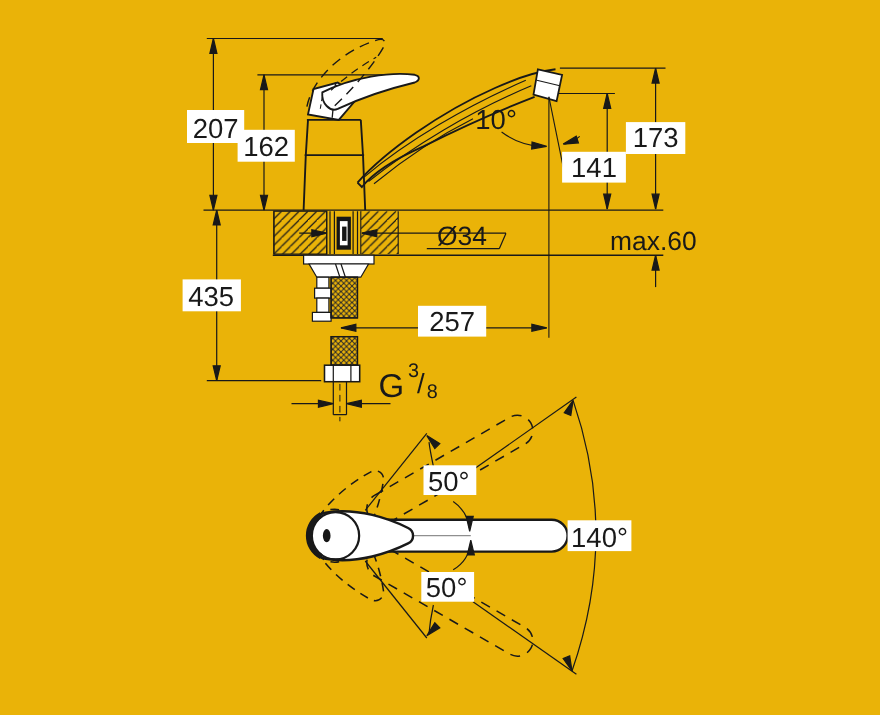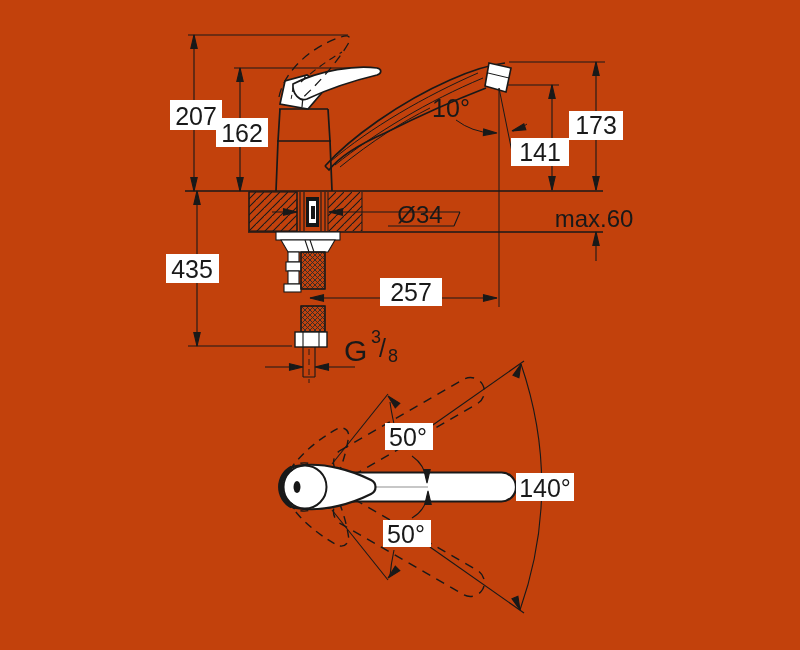--- a/index.html
+++ b/index.html
@@ -1,16 +1,16 @@
 <!DOCTYPE html>
 <html><head>
 <meta charset="utf-8">
 <style>
   html,body{margin:0;padding:0;background:#ffffff;}
-  .stage{position:relative;width:800px;height:650px;background:#c2410c;overflow:hidden;
+  .stage{position:relative;width:800px;height:650px;background:#eab308;overflow:hidden;
          font-family:"Liberation Sans", sans-serif;}
   svg text{font-family:"Liberation Sans", sans-serif;fill:#191919;}
   .dimtxt{font-size:25px;}
   .dimtxt-sm{font-size:24px;}
   .thread-g{font-size:30px;}
   .thread-frac{font-size:18px;}
   .thread-slash{font-size:25px;}
 </style>
 </head>
 <body>

